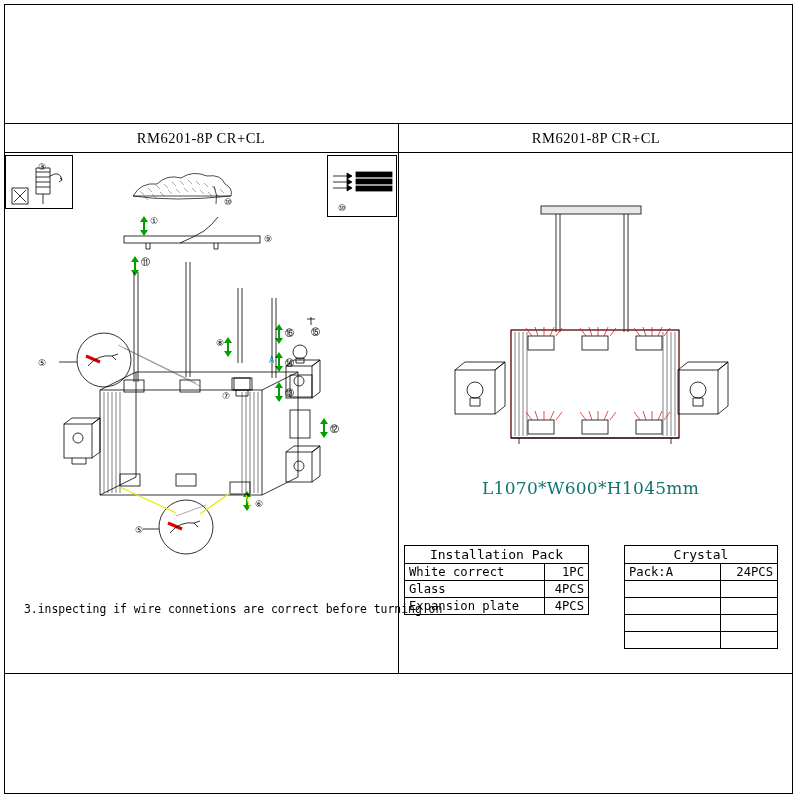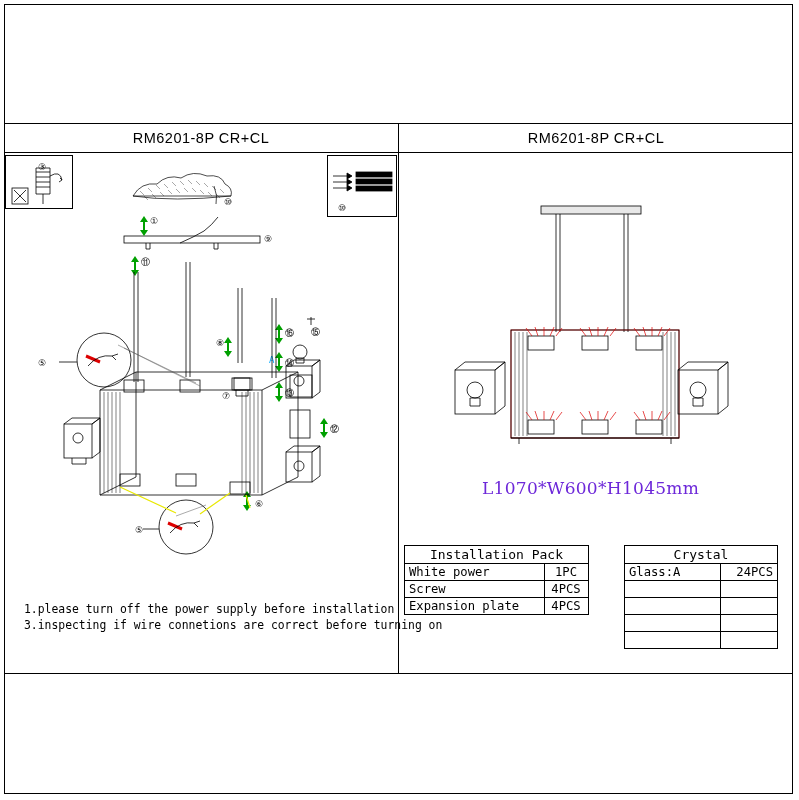--- a/index.html
+++ b/index.html
@@ -53,21 +53,21 @@
     left: 399px; top: 152px;
     width: 394px; height: 1px;
     background: #000;
   }
   .title {
     position: absolute;
     top: 130px;
     font-size: 14.5px;
     letter-spacing: 0.5px;
     text-align: center;
-    font-family: Liberation Sans, sans-serif;
+    font-family: Liberation Serif, serif;
   }
   .title-left { left: 4px; width: 394px; }
   .title-right { left: 399px; width: 394px; }
 
   
   .iconbox {
     position: absolute;
     left: 5px; top: 155px;
     width: 68px; height: 54px;
     border: 1px solid #000;
@@ -90,21 +90,21 @@
     line-height: 15.5px;
     font-family: "DejaVu Sans Mono", monospace;
     white-space: nowrap;
   }
 
   
   .dims {
     position: absolute;
     left: 482px; top: 478px;
     font-size: 17px;
-    color: #6d28d9;
+    color: #0f766e;
     font-family: "DejaVu Serif", serif;
     letter-spacing: 0.3px;
   }
 
   
   table.pack, table.crystal {
     position: absolute;
     border-collapse: collapse;
     font-family: "DejaVu Sans Mono", monospace;
     font-size: 12.2px;
@@ -120,21 +120,21 @@
   table.pack td, table.crystal td {
     border: 1px solid #000;
     height: 17px;
     padding: 1px 4px;
     box-sizing: border-box;
   }
   table.pack td.hdr, table.crystal td.hdr {
     text-align: center;
     font-size: 13px;
   }
-  table.pack td.qty { width: 44px; text-align: center; padding-left: 3px; margin-left: 44px;}
+  table.pack td.qty { width: 44px; text-align: right; padding-left: 3px; margin-left: 44px;}
   table.crystal td.qty { width: 52px; text-align: left; padding-left: 15px;}
 
   .svgholder { position:absolute; left:0; top:0; width:799px; height:800px; pointer-events:none;}
   .grn { fill:#00a000; }
   .lbl { font-family:"DejaVu Sans Mono", monospace; font-size:9px; }
 </style>
 </head>
 <body>
 
 <div class="sheet">
@@ -145,53 +145,52 @@
   <div class="title-rule-left"></div>
   <div class="title-rule-right"></div>
 
   <div class="title title-left">RM6201-8P  CR+CL</div>
   <div class="title title-right">RM6201-8P  CR+CL</div>
 
   <div class="iconbox"></div>
   <div class="wirebox"></div>
 
   <div class="notes">
-    <div>1.please turn off the power supply before installation</div>
     <div>3.inspecting if wire connetions are correct before turning on</div>
   </div>
 
   <div class="dims">L1070*W600*H1045mm</div>
 
   <table class="pack">
     <tbody>
         <tr>
           <td class="hdr" colspan="2">Installation Pack</td>
         </tr>
     <tr>
-          <td>White power</td>
+          <td>White correct</td>
           <td class="qty">1PC</td>
         </tr>
     <tr>
-          <td>Screw</td>
+          <td>Glass</td>
           <td class="qty">4PCS</td>
         </tr>
     <tr>
           <td>Expansion plate</td>
           <td class="qty">4PCS</td>
         </tr>
   </tbody>
     </table>
 
   <table class="crystal">
     <tbody>
         <tr>
           <td class="hdr" colspan="2">Crystal</td>
         </tr>
     <tr>
-          <td>Glass:A</td>
+          <td>Pack:A</td>
           <td class="qty">24PCS</td>
         </tr>
     <tr>
           <td></td>
           <td class="qty"></td>
         </tr>
     <tr>
           <td></td>
           <td class="qty"></td>
         </tr>

